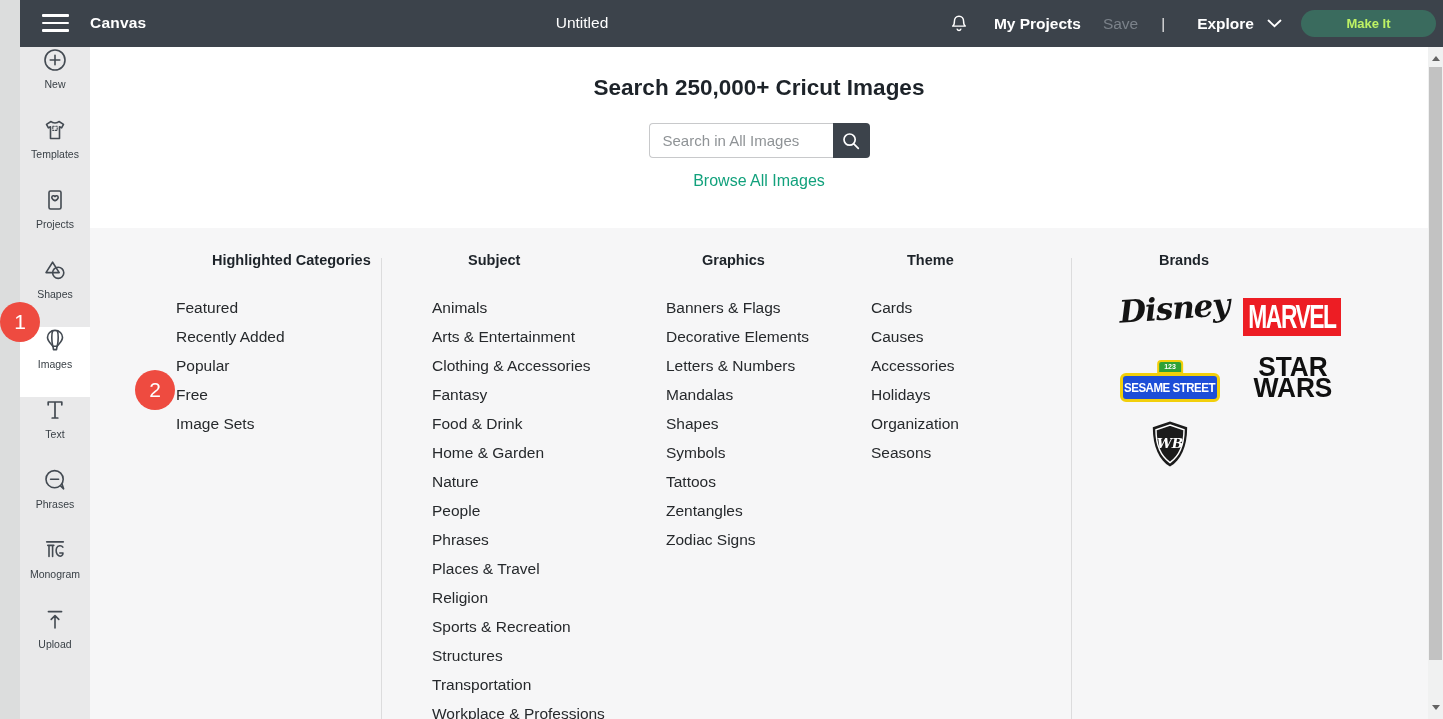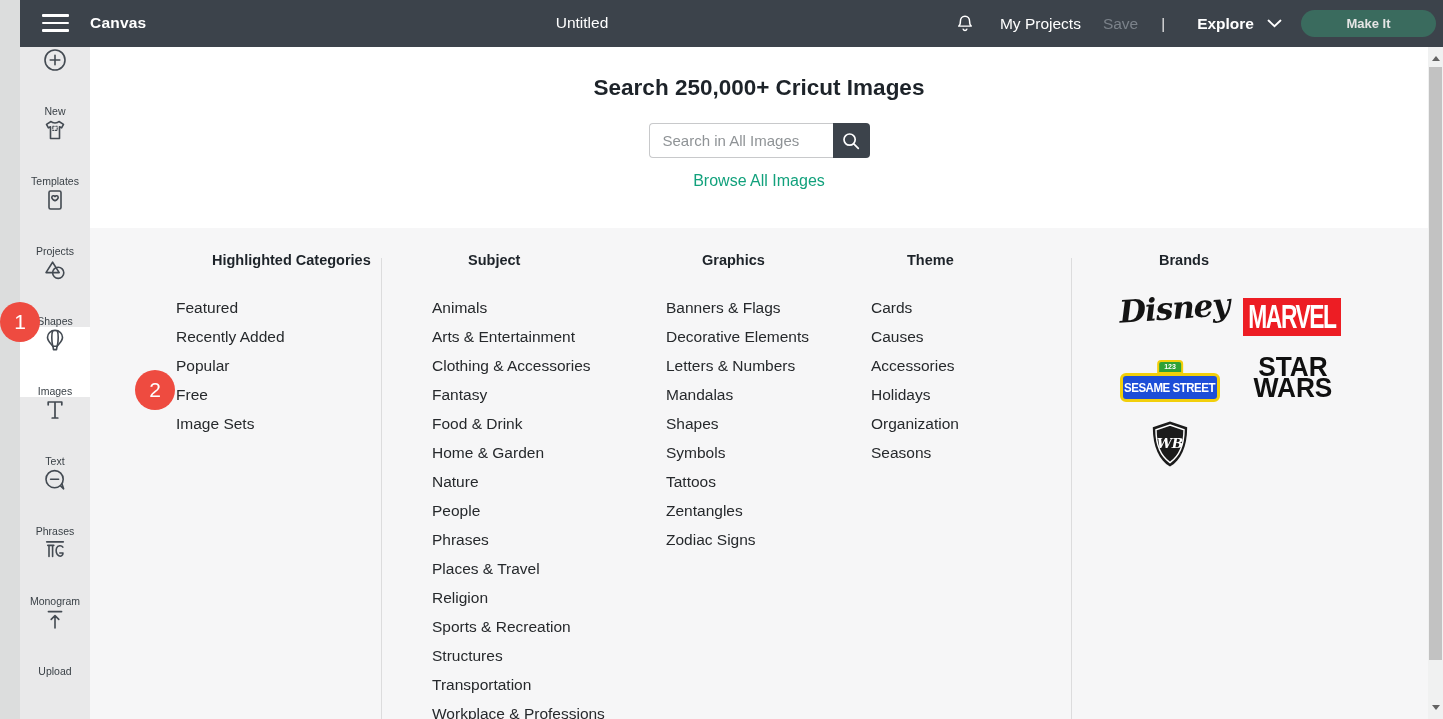--- a/index.html
+++ b/index.html
@@ -10,29 +10,29 @@
 
   
   .topbar { position:absolute; left:20px; top:0; width:1423px; height:47px; background:#3c434b; color:#fff; }
   .hamburger { position:absolute; left:22px; top:14px; width:27px; height:19px; cursor:pointer; }
   .hamburger span { display:block; width:27px; height:2.6px; background:#fff; margin-bottom:5px; border-radius:1px; }
   .canvas-label { position:absolute; left:70px; top:14px; font-size:15.5px; font-weight:bold; letter-spacing:.2px; }
   .doc-title { position:absolute; left:462px; width:200px; top:14px; text-align:center; font-size:15.5px; }
   .topbar-right { position:absolute; right:7px; top:0; height:47px; display:flex; align-items:center; }
   .bell { width:22px; height:22px; cursor:pointer; }
   .tb-link { font-size:15.5px; cursor:pointer; }
-  .mp { font-weight:normal; margin-left:24px; }
+  .mp { font-weight:bold; margin-left:24px; }
   .save { color:#7b828a; margin-left:22px; }
   .pipe { margin-left:23px; color:#e8e8e8; font-size:15px; }
   .explore { font-weight:bold; margin-left:32px; display:flex; align-items:center; gap:13px; }
-  .makeit-btn { margin-left:19px; width:135px; height:27px; border:none; border-radius:14px; background:#3a6b5e; color:#e5e5e5; font-weight:bold; font-size:13px; font-family:inherit; cursor:pointer; }
+  .makeit-btn { margin-left:19px; width:135px; height:27px; border:none; border-radius:14px; background:#3a6b5e; color:#bef264; font-weight:bold; font-size:13px; font-family:inherit; cursor:pointer; }
 
   
   .sidebar { position:absolute; left:20px; top:47px; width:70px; height:672px; background:#e9e9ea; }
-  .side-item { height:70px; display:flex; flex-direction:column; align-items:center; justify-content:space-between; gap:5px; cursor:pointer; }
+  .side-item { height:70px; display:flex; flex-direction:column; align-items:center; justify-content:flex-start; gap:5px; cursor:pointer; }
   .side-item.selected { background:#fff; }
   .side-item .icon svg { display:block; }
   .side-item .lbl { font-size:10.5px; color:#3a4147; }
 
   
   .hero { position:absolute; left:90px; top:47px; width:1338px; height:181px; background:#fff; text-align:center; }
   .hero-title { padding-top:28px; font-size:22.5px; font-weight:bold; color:#1d2329; }
   .search-row { margin-top:22px; display:inline-flex; height:35px; vertical-align:top; }
   .search-input { width:184px; height:35px; border:1px solid #c8c9cb; border-right:none; border-radius:4px 0 0 4px; padding:16px 13px; font-size:15px; font-family:inherit; color:#333; outline:none; }
   .search-input::placeholder { color:#8f9396; }

